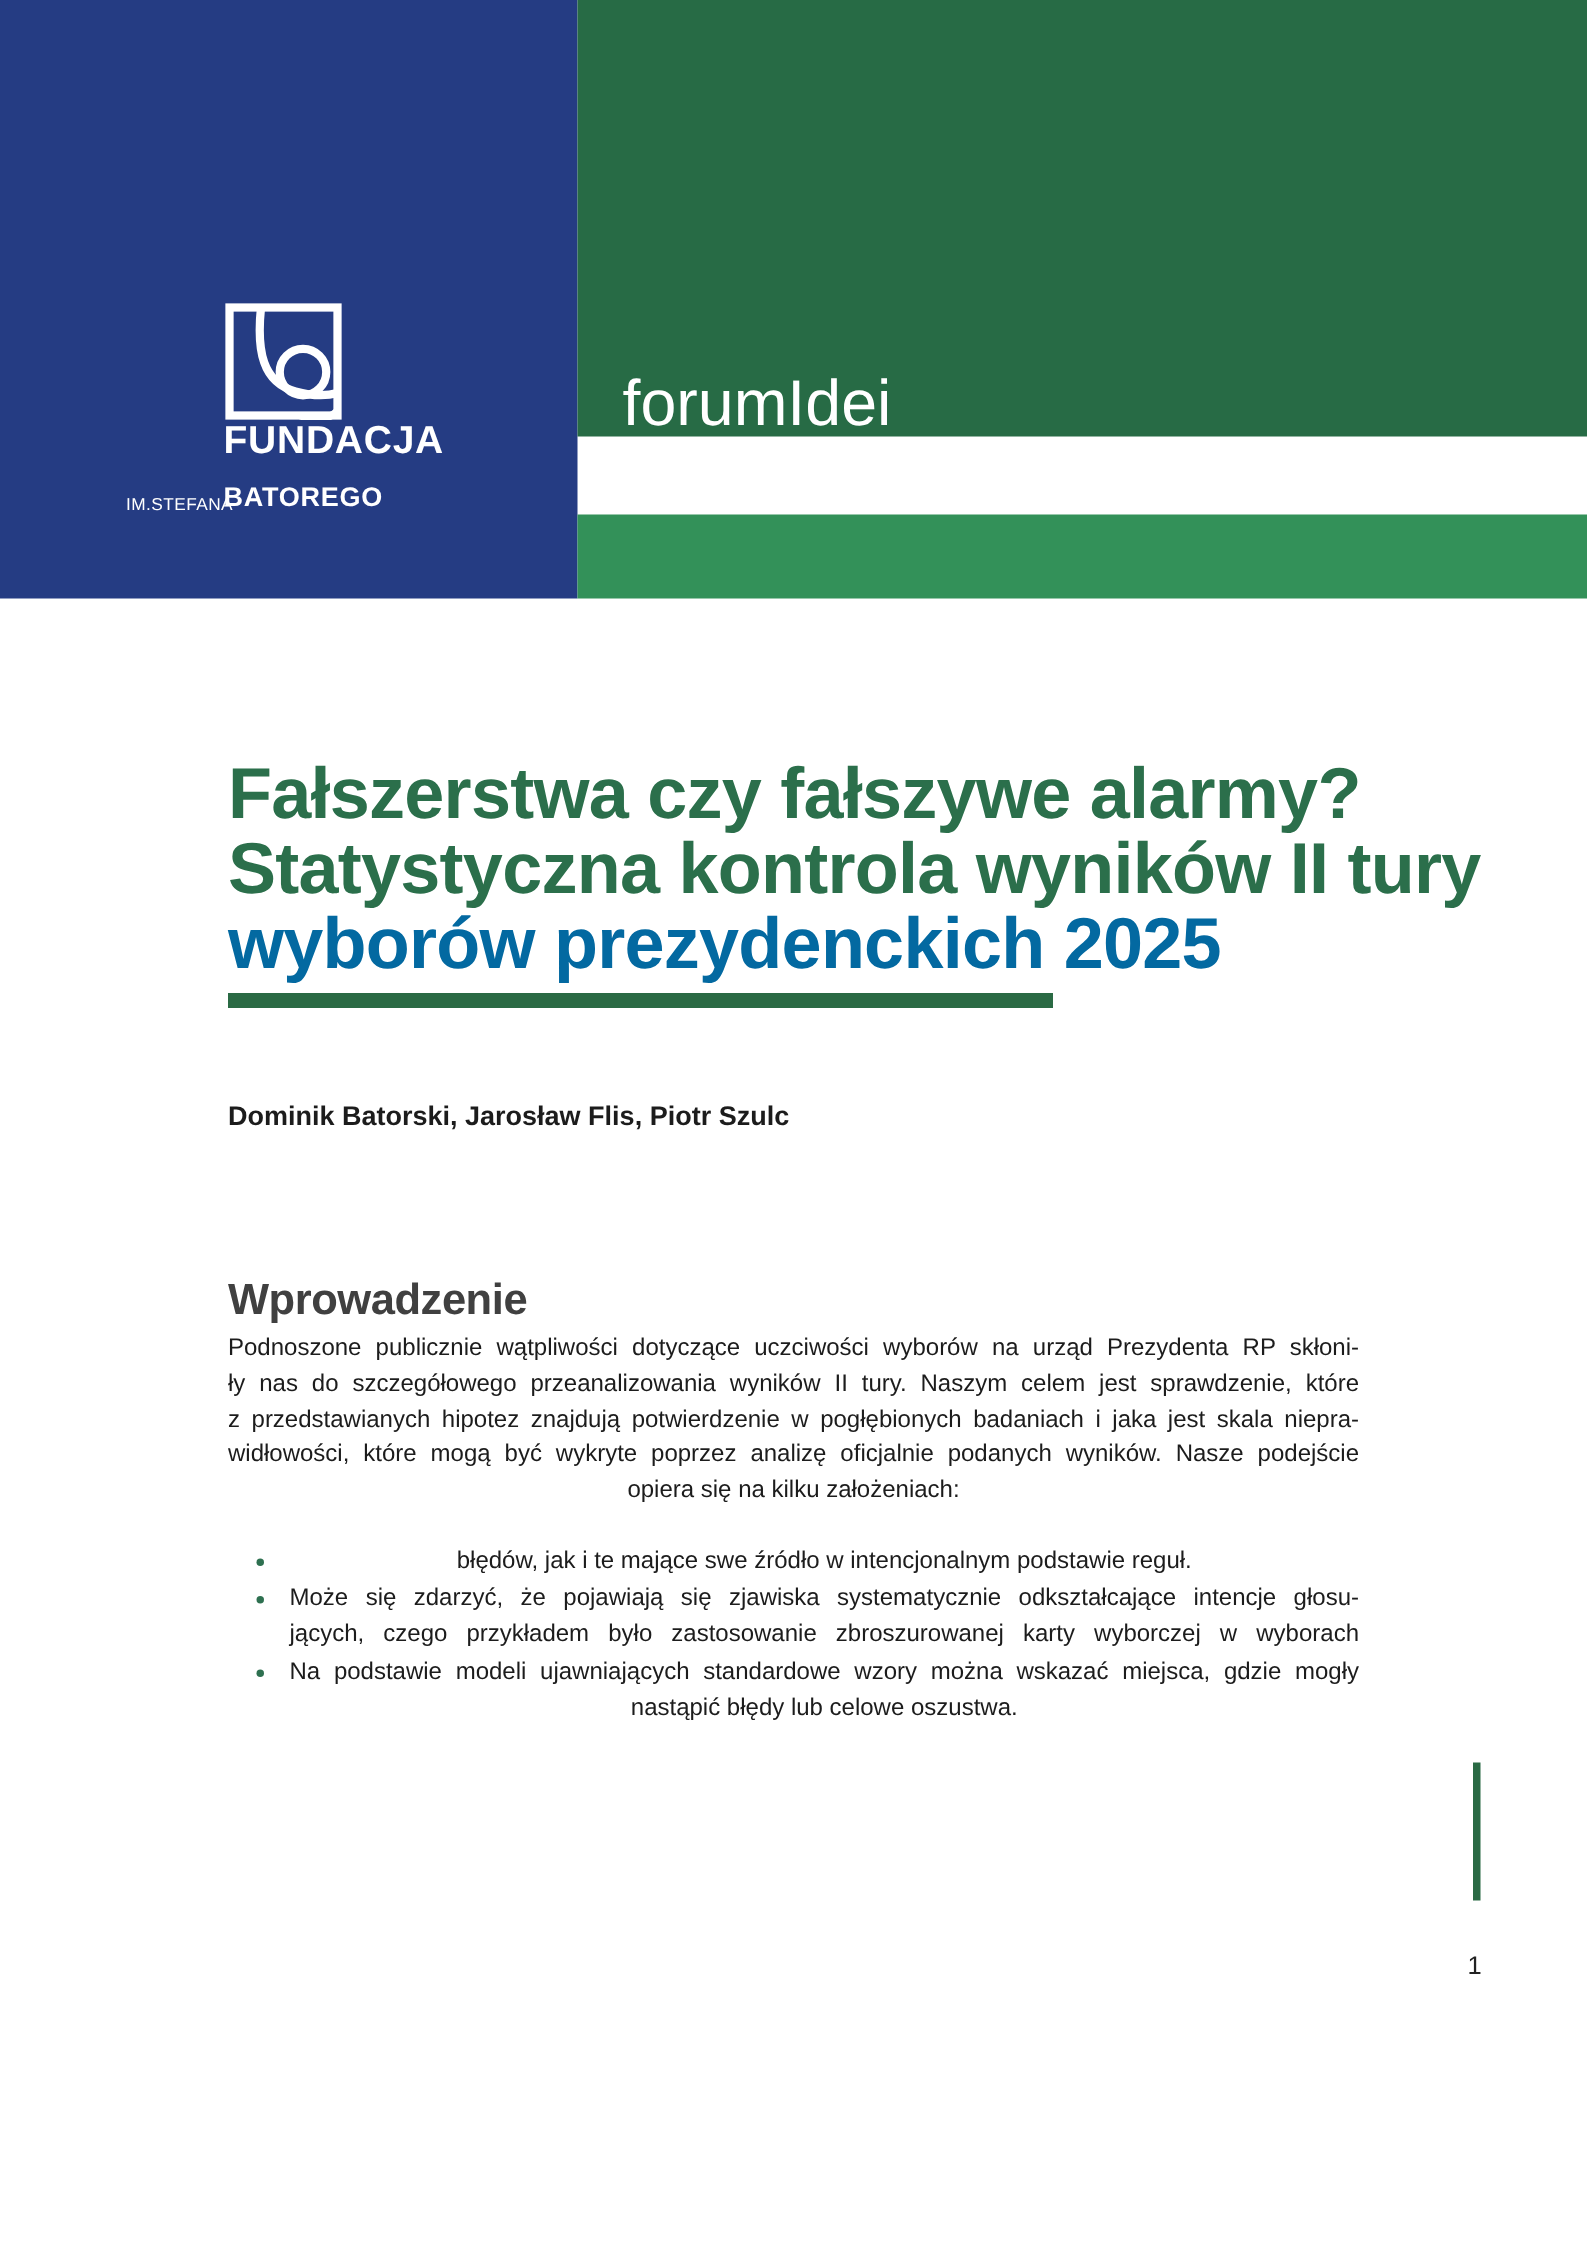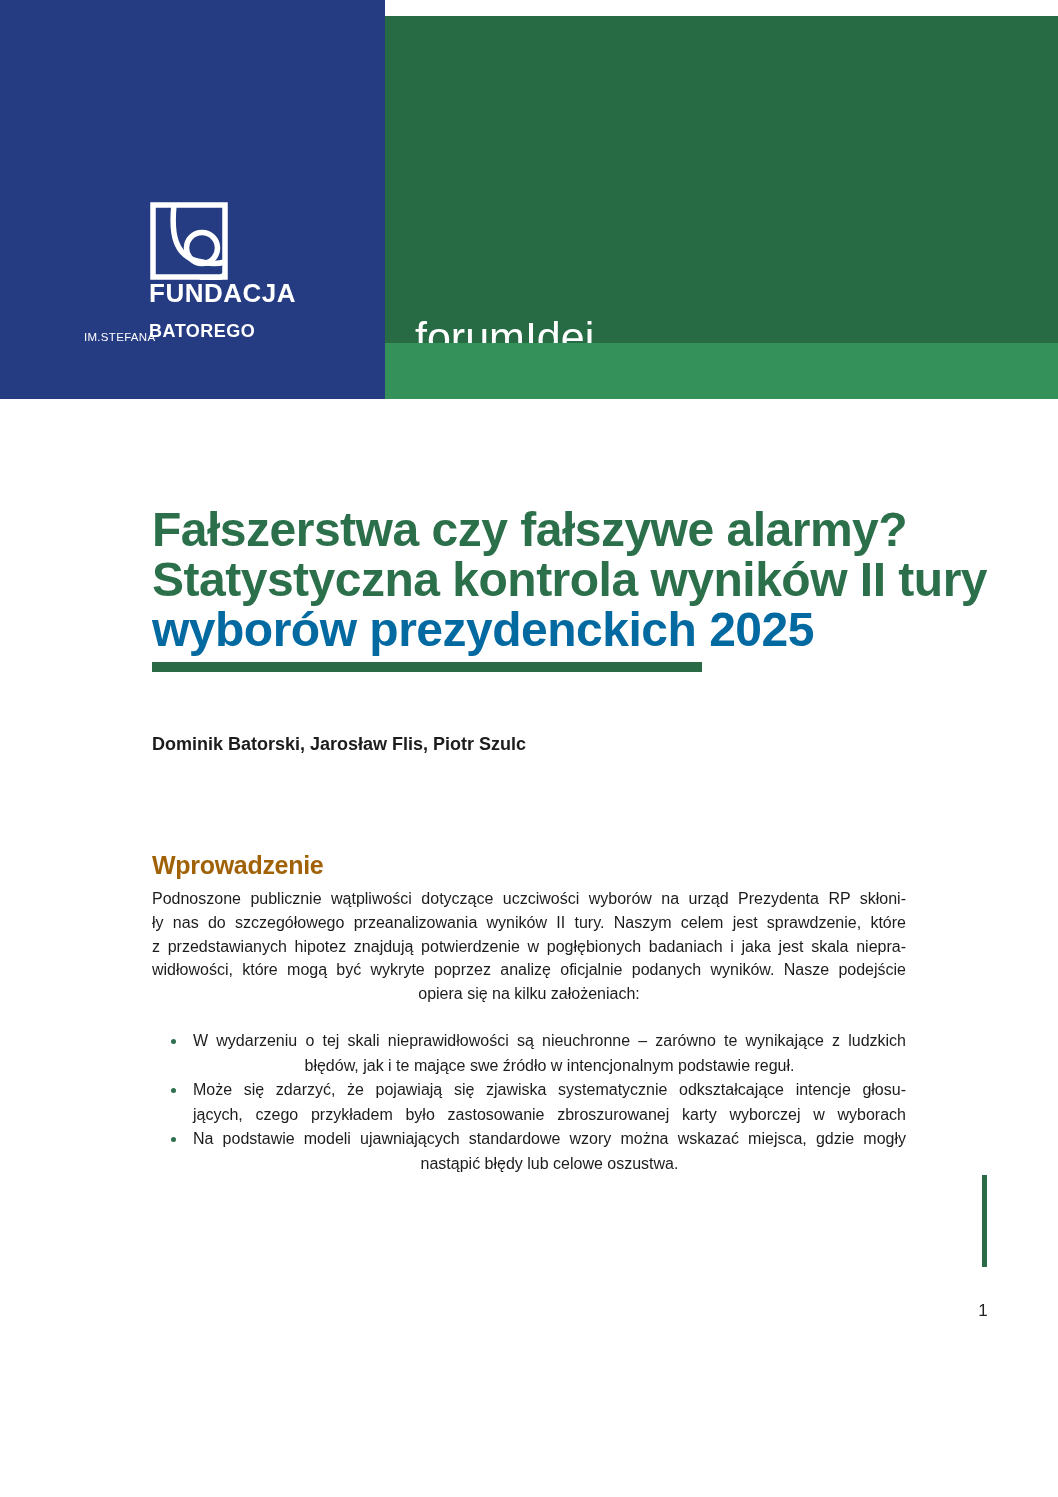--- a/index.html
+++ b/index.html
@@ -8,21 +8,21 @@
     width:1058px;height:1497px;
     margin:0 auto;
     background:#ffffff;
     font-family:"Liberation Sans","DejaVu Sans",sans-serif;
     overflow:hidden;
   }
   
   .header{position:absolute;left:0;top:0;width:1058px;height:399px;}
   .blue-block{position:absolute;left:0;top:0;width:385px;height:399px;background:#253C83;}
   .green-area{position:absolute;left:385px;top:0;width:673px;height:399px;}
-  .green-dark{position:absolute;left:0;top:16px;width:100%;height:343px;background:#276B45;}
+  .green-dark{position:absolute;left:0;top:0;width:100%;height:291px;background:#276B45;}
   .green-light{position:absolute;left:0;top:343px;width:100%;height:56px;background:#339159;}
   .brand{
     position:absolute;left:30px;bottom:0;
     color:#ffffff;font-size:43px;line-height:1;font-weight:400;
     letter-spacing:0px;white-space:nowrap;
   }
   .logo-svg{position:absolute;left:150px;top:202px;}
   .foundation-line1{
     position:absolute;left:149px;top:278px;
     color:#ffffff;font-size:26px;font-weight:700;letter-spacing:0.5px;white-space:nowrap;
@@ -41,21 +41,21 @@
     font-size:48px;line-height:50px;font-weight:700;
     color:#2B6F4B;letter-spacing:-0.5px;white-space:nowrap;
   }
   .title-bar{position:absolute;left:152px;top:662px;width:550px;height:10px;background:#2A6A44;}
   .authors{
     position:absolute;left:152px;top:734px;
     font-size:18px;font-weight:700;color:#1C1C1C;white-space:nowrap;
   }
   .section-heading{
     position:absolute;left:152px;top:851px;
-    font-size:25px;font-weight:700;color:#a16207;letter-spacing:-0.3px;
+    font-size:29px;font-weight:700;color:#404040;letter-spacing:-0.3px;
   }
   .intro{position:absolute;left:152px;top:887px;width:754px;}
   .text-line{
     font-size:16px;line-height:23.8px;color:#1C1C1C;
     white-space:normal;text-align:center;
   }
   .justify{text-align:justify;text-align-last:justify;}
   
   .bullet-list{position:absolute;left:152px;top:1029px;width:754px;}
   .bullet-item{position:relative;padding-left:41px;box-sizing:border-box;}
@@ -111,21 +111,20 @@
       <div class="text-line justify">Podnoszone publicznie wątpliwości dotyczące uczciwości wyborów na urząd Prezydenta RP skłoni-</div>
       <div class="text-line justify">ły nas do szczegółowego przeanalizowania wyników II tury. Naszym celem jest sprawdzenie, które</div>
       <div class="text-line justify">z przedstawianych hipotez znajdują potwierdzenie w pogłębionych badaniach i jaka jest skala niepra-</div>
       <div class="text-line justify">widłowości, które mogą być wykryte poprzez analizę oficjalnie podanych wyników. Nasze podejście</div>
       <div class="text-line">opiera się na kilku założeniach:</div>
     </div>
 
   <div class="bullet-list">
       <div class="bullet-item">
         <span class="bullet-dot"></span>
-        <div class="text-line justify">W wydarzeniu o tej skali nieprawidłowości są nieuchronne – zarówno te wynikające z ludzkich</div>
         <div class="text-line">błędów, jak i te mające swe źródło w intencjonalnym podstawie reguł.</div>
       </div>
       <div class="bullet-item">
         <span class="bullet-dot"></span>
         <div class="text-line justify">Może się zdarzyć, że pojawiają się zjawiska systematycznie odkształcające intencje głosu-</div>
         <div class="text-line justify">jących, czego przykładem było zastosowanie zbroszurowanej karty wyborczej w wyborach</div>
       </div>
       <div class="bullet-item">
         <span class="bullet-dot"></span>
         <div class="text-line justify">Na podstawie modeli ujawniających standardowe wzory można wskazać miejsca, gdzie mogły</div>

